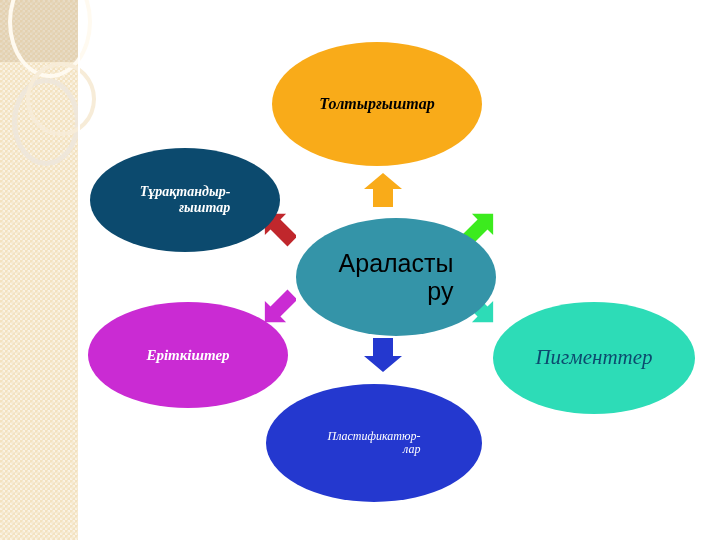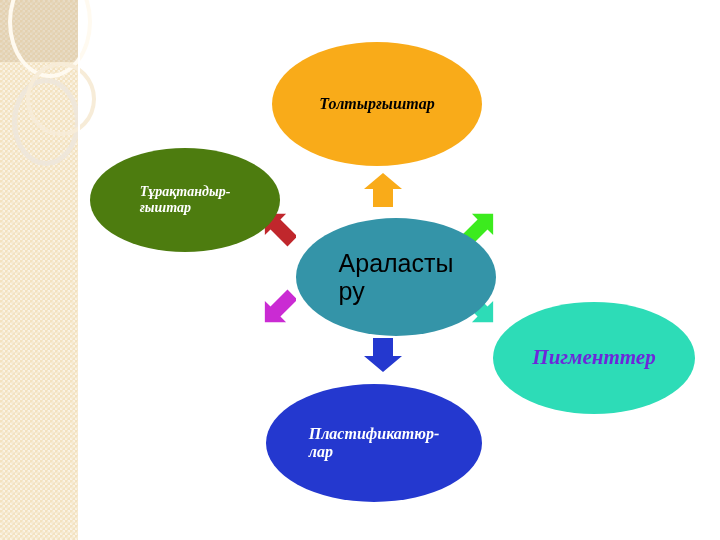--- a/index.html
+++ b/index.html
@@ -80,21 +80,21 @@
     background: #ffffff;
   }
 
   
   .node {
     position: absolute;
     border-radius: 50%;
     display: flex;
     align-items: center;
     justify-content: center;
-    text-align: left;
+    text-align: right;
     box-sizing: border-box;
     line-height: 1.12;
   }
   .node span {
     display: block;
     padding: 0 10px;
     white-space: pre-line;
   }
 
   .node-center {
@@ -120,21 +120,21 @@
     font-size: 16px;
     font-weight: bold;
     font-style: italic;
   }
 
   .node-left-top {
     left: 90px;
     top: 148px;
     width: 190px;
     height: 104px;
-    background: #4d7c0f;
+    background: #0c4a6e;
     color: #ffffff;
     font-size: 14px;
     font-weight: bold;
     font-style: italic;
   }
 
   .node-right-top {
     left: 495px;
     top: 140px;
     width: 198px;
@@ -157,35 +157,35 @@
     font-weight: bold;
     font-style: italic;
   }
 
   .node-right-bottom {
     left: 493px;
     top: 302px;
     width: 202px;
     height: 112px;
     background: #2ddcb7;
-    color: #6d28d9;
+    color: #0c4a6e;
     font-size: 21px;
-    font-weight: bold;
+    font-weight: normal;
     font-style: italic;
   }
 
   .node-bottom {
     left: 266px;
     top: 384px;
     width: 216px;
     height: 118px;
     background: #2438cf;
     color: #ffffff;
-    font-size: 16px;
-    font-weight: bold;
+    font-size: 12px;
+    font-weight: normal;
     font-style: italic;
   }
 
   
   .arrow {
     position: absolute;
     width: 44px;
     height: 44px;
   }
   .arrow svg { display: block; width: 100%; height: 100%; }
@@ -257,20 +257,23 @@
   <div class="node node-top">
     <span>Толтырғыштар</span>
   </div>
 
   <div class="node node-left-top">
     <span>Тұрақтандыр-
 ғыштар</span>
   </div>
 
 
+  <div class="node node-left-bottom">
+    <span>Еріткіштер</span>
+  </div>
 
   <div class="node node-right-bottom">
     <span>Пигменттер</span>
   </div>
 
   <div class="node node-bottom">
     <span>Пластификатюр-
 лар</span>
   </div>
 

